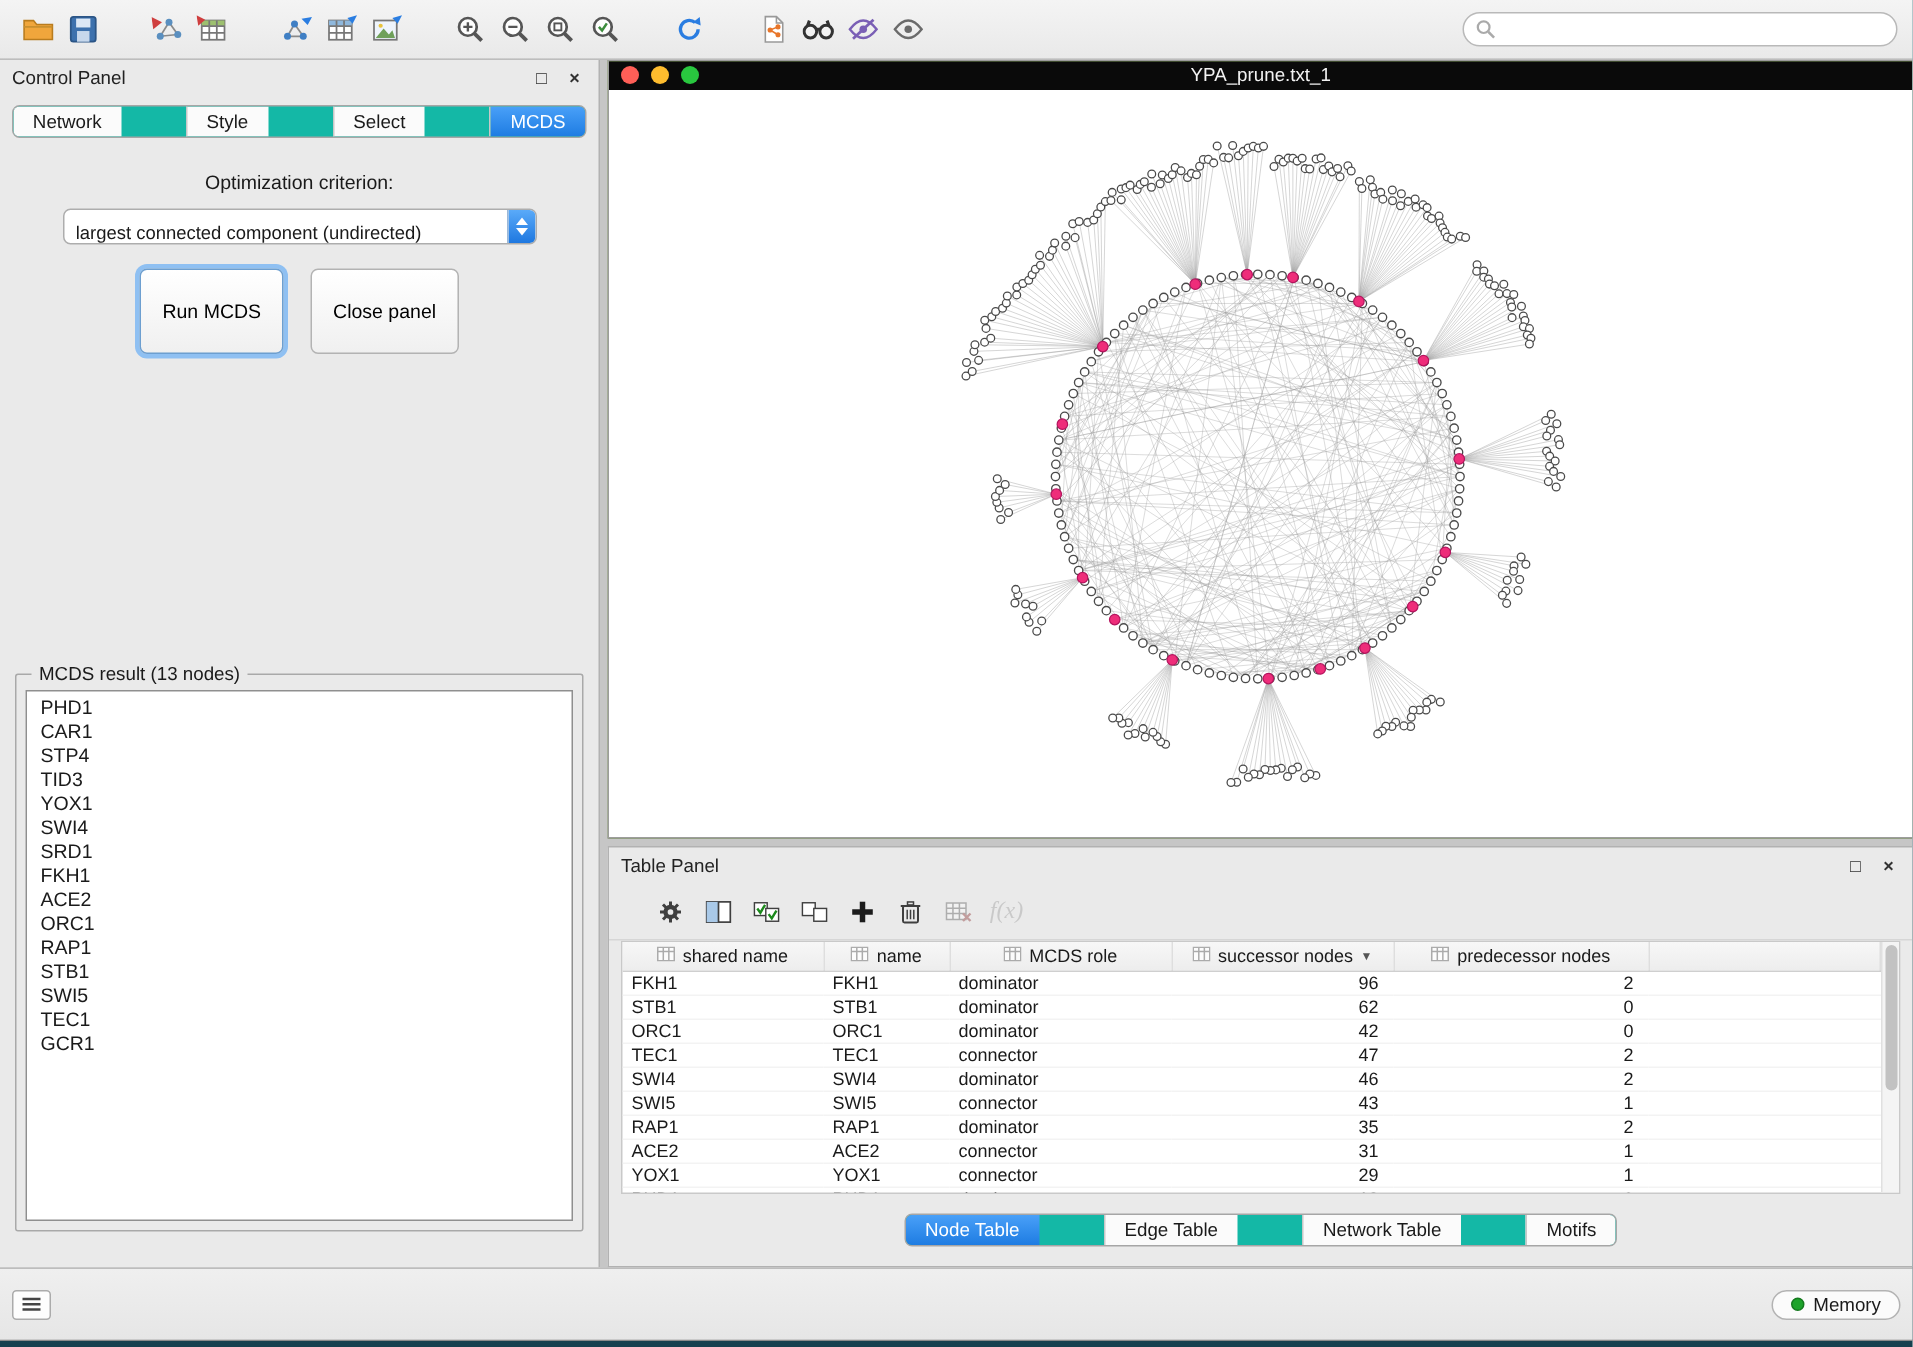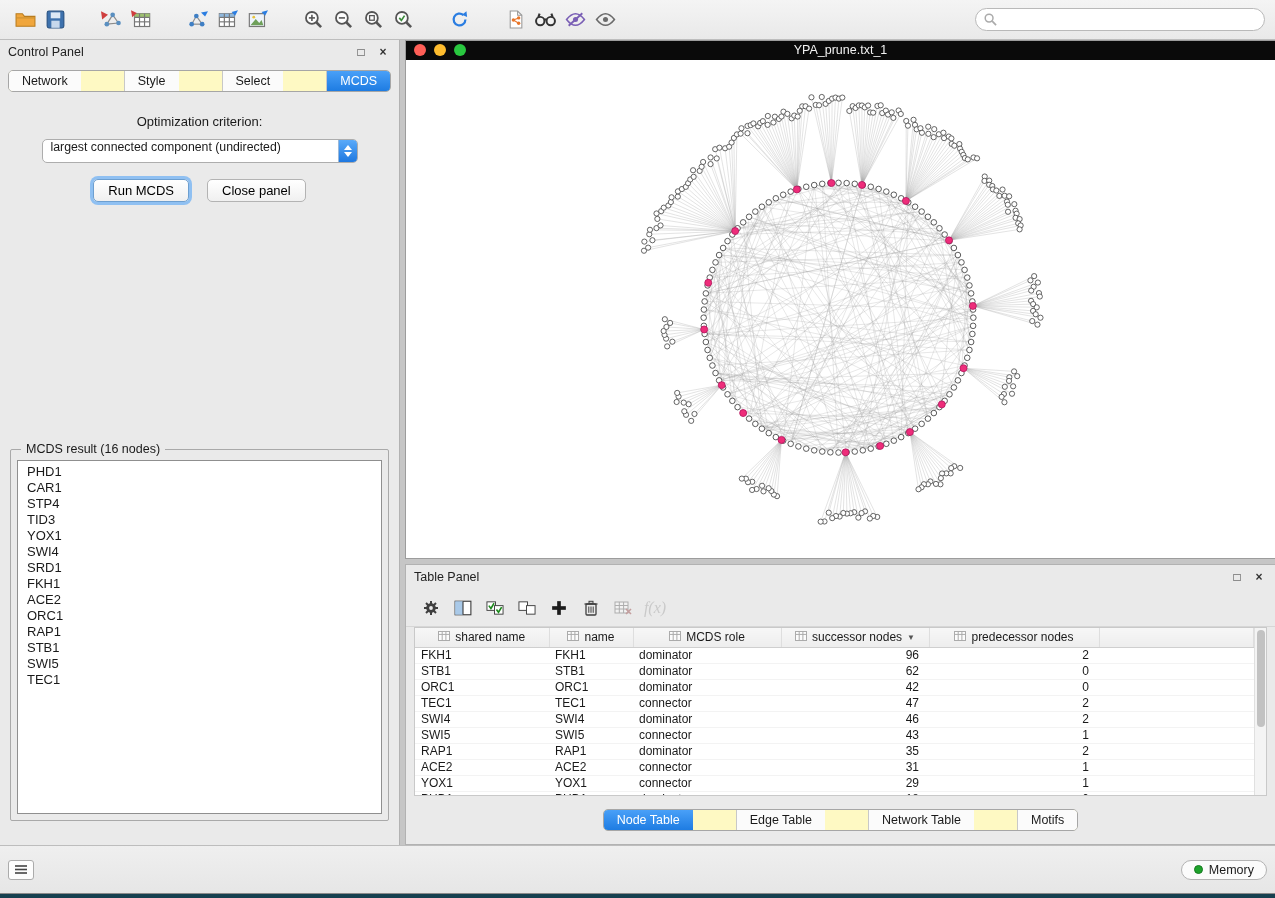--- a/index.html
+++ b/index.html
@@ -19,53 +19,53 @@
   .search-box input { border:none; outline:none; flex:1; font-size:12px; background:transparent; font-family:"Liberation Sans",sans-serif; }
 
   
   .main { flex:1; display:flex; gap:5px; background:#c6c6c6; overflow:hidden; }
 
   
   .control-panel { width:400px; background:#eaeaea; display:flex; flex-direction:column; border-right:1px solid #b2b2b2; }
   .panel-header { height:24px; display:flex; align-items:center; padding:0 8px; font-size:12.5px; color:#222; }
   .panel-header .spacer { flex:1; }
   .win-ic { width:16px; height:16px; display:inline-flex; align-items:center; justify-content:center; font-size:12px; color:#333; margin-left:6px; font-weight:bold; }
-  .seg { display:inline-flex; border:1px solid #a6a6a6; border-radius:5px; overflow:hidden; background:#fef9c3;gap:43px; }
+  .seg { display:inline-flex; border:1px solid #a6a6a6; border-radius:5px; overflow:hidden; background:#14b8a6;gap:43px; }
   .seg-tab { padding:3px 13px; font-size:12.5px; border-left:1px solid #c8c8c8; background:#fbfbfb; white-space:nowrap; }
   .seg-tab:first-child { border-left:none; }
   .seg-tab.active { background:linear-gradient(#49a0f8,#1e7ce2); color:#fff; }
   .cp-tabs-row { display:flex; justify-content:center; margin-top:6px; }
   .opt-label { text-align:center; margin-top:22px; font-size:13px; }
-  .dropdown { width:316px; height:24px; margin:10px auto 0; background:#fff; border:1px solid #adadad; border-radius:5px; display:flex; align-items:flex-start; overflow:hidden; }
+  .dropdown { width:316px; height:24px; margin:10px auto 0; background:#fff; border:1px solid #adadad; border-radius:5px; display:flex; align-items:flex-end; overflow:hidden; }
   .dropdown .dd-text { flex:1; padding:0 8px; font-size:12.3px; white-space:nowrap; }
   .dd-stepper { width:19px; height:100%; background:linear-gradient(#5aaaf9,#1e78e0); display:flex; flex-direction:column; align-items:center; justify-content:center; gap:2px; border-left:1px solid #9bb8d8; }
   .dd-stepper i { width:0; height:0; border-left:4px solid transparent; border-right:4px solid transparent; }
   .dd-up { border-bottom:5px solid #fff; }
   .dd-down { border-top:5px solid #fff; }
   .cp-buttons { display:flex; justify-content:center; gap:18px; margin-top:16px; }
-  .btn { background:linear-gradient(#ffffff,#f0f0f0); border:1px solid #b3b3b3; border-radius:5px; padding:3px 14px; font-size:13px; font-family:"Liberation Sans",sans-serif; }
+  .btn { background:linear-gradient(#ffffff,#f0f0f0); border:1px solid #b3b3b3; border-radius:5px; padding:20px 14px; font-size:13px; font-family:"Liberation Sans",sans-serif; }
   .btn.default-focus { box-shadow:0 0 0 3px #8fc0f2; border-color:#6d9fd0; }
   .result-box { margin:auto 10px 24px 10px; height:372px; border:1px solid #a9a9a9; border-radius:2px; position:relative; padding:10px 6px 6px 6px; }
   .result-legend { position:absolute; top:-8px; left:10px; background:#eaeaea; padding:0 5px; font-size:12.5px; }
   .result-list { width:100%; height:100%; background:#fff; border:1px solid #8f8f8f; overflow:hidden; padding:3px 0; }
   .result-item { padding:0 9px; height:16px; line-height:16px; font-size:13px; }
 
   
   .right-col { flex:1; display:flex; flex-direction:column; gap:5px; overflow:hidden; }
 
   .net-window { height:519px; display:flex; flex-direction:column; background:#4d7c0f; border:1px solid #9c9c9c; border-right:none; }
   .net-titlebar { height:20px; background:#0a0a0a; display:flex; align-items:center; position:relative; }
   .tl { width:12px; height:12px; border-radius:50%; margin-left:8px; }
   .net-title { position:absolute; left:0; right:0; text-align:center; color:#f2f2f2; font-size:12.5px; }
   .net-canvas { flex:1; background:#fff; }
   .net-canvas svg { display:block; width:100%; height:100%; }
 
   
   .table-panel { flex:1; background:#eaeaea; display:flex; flex-direction:column; border:1px solid #b2b2b2; border-right:none; overflow:hidden; }
-  .tp-toolbar { height:38px; display:flex; align-items:center; padding:0 12px; gap:6px; border-bottom:1px solid #d6d6d6; }
+  .tp-toolbar { height:38px; display:flex; align-items:center; padding:0 28px; gap:6px; border-bottom:1px solid #d6d6d6; }
   .tic { width:26px; height:26px; }
   .tic svg { width:18px; height:16px; }
   .tic.dis { opacity:.4; }
   .fx { font-family:"Liberation Serif",serif; font-style:italic; font-size:16px; color:#9a9a9a; }
   .tbl-area { flex:1; margin:0 8px; background:#fff; border:1px solid #c9c9c9; position:relative; overflow:hidden; }
   table { border-collapse:collapse; table-layout:fixed; width:calc(100% - 12px); }
   col.c0{width:134px} col.c1{width:84px} col.c2{width:148px} col.c3{width:148px} col.c4{width:170px}
   thead th { height:19px; background:linear-gradient(#f7f7f7,#ededed); border-bottom:1px solid #cfcfcf; border-right:1px solid #dedede; font-weight:normal; font-size:12px; }
   thead th .hwrap { display:flex; align-items:center; justify-content:center; gap:5px; }
   .hdr-ic svg { width:12px; height:10px; opacity:.8; }
@@ -276,36 +276,37 @@
         <span class="dd-stepper">
             <i class="dd-up"></i>
             <i class="dd-down"></i>
           </span>
       </div>
       <div class="cp-buttons">
         <button class="btn default-focus">Run MCDS</button>
         <button class="btn">Close panel</button>
       </div>
       <div class="result-box">
-        <span class="result-legend">MCDS result (16 nodes)</span>
+        <span class="result-legend">MCDS result (13 nodes)</span>
         <div class="result-list" id="result-list">
             <div class="result-item">PHD1</div>
             <div class="result-item">CAR1</div>
             <div class="result-item">STP4</div>
             <div class="result-item">TID3</div>
             <div class="result-item">YOX1</div>
             <div class="result-item">SWI4</div>
             <div class="result-item">SRD1</div>
             <div class="result-item">FKH1</div>
             <div class="result-item">ACE2</div>
             <div class="result-item">ORC1</div>
             <div class="result-item">RAP1</div>
             <div class="result-item">STB1</div>
             <div class="result-item">SWI5</div>
             <div class="result-item">TEC1</div>
+            <div class="result-item">GCR1</div>
           </div>
       </div>
     </div>
 
     <div class="right-col">
 
       <div class="net-window">
         <div class="net-titlebar">
           <span class="tl" id="tl-close" style="background: rgb(255, 95, 87);"></span>
           <span class="tl" id="tl-min" style="background: rgb(254, 188, 46);"></span>

